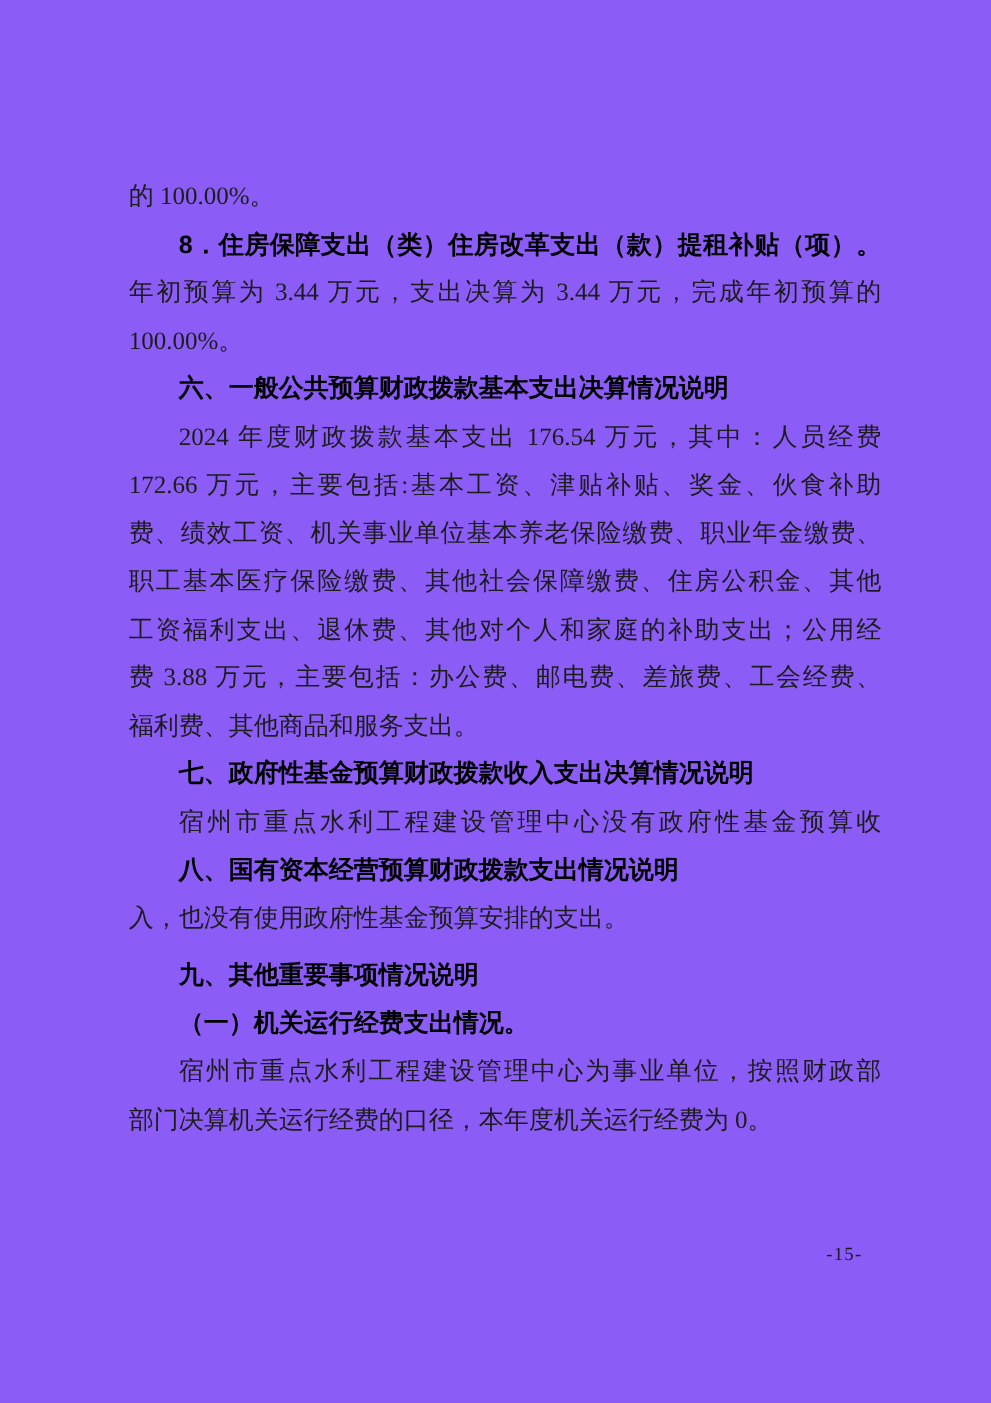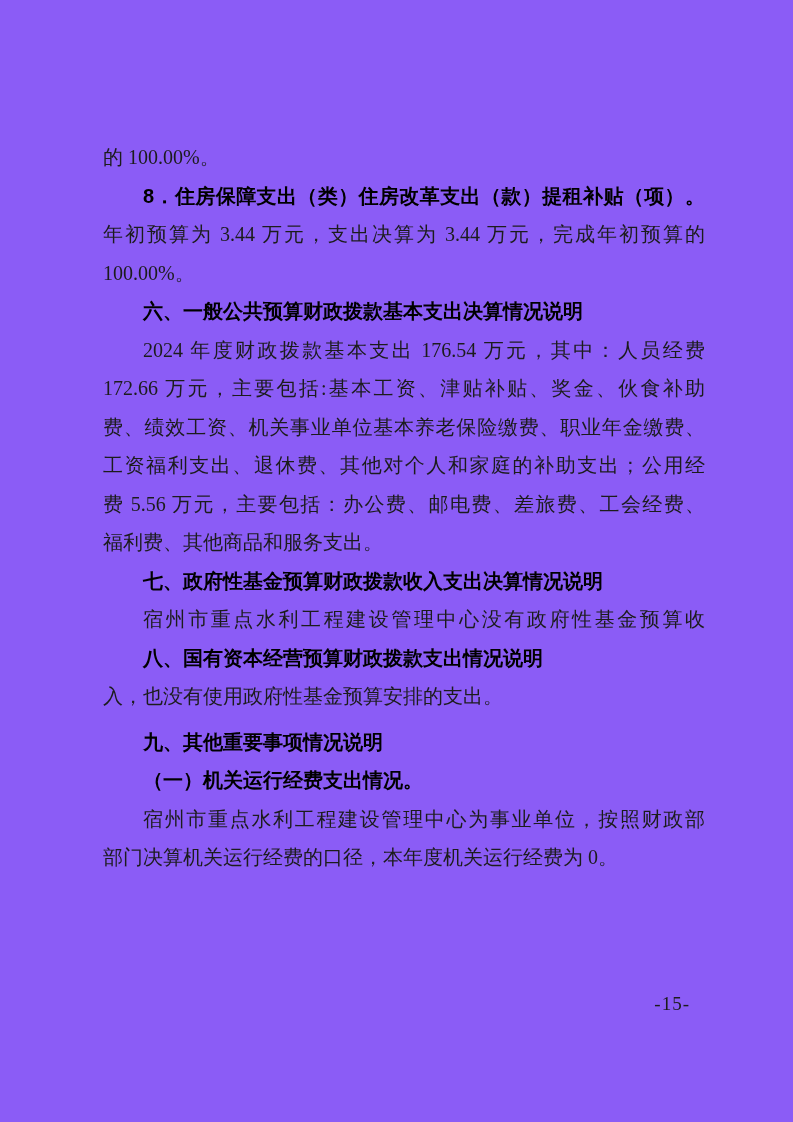--- a/index.html
+++ b/index.html
@@ -42,42 +42,43 @@
     font-weight: 700;
     color: #000000;
   }
   .line.gap {
     margin-top: 7px;
   }
   .page-number {
     position: absolute;
     right: 103px;
     top: 992px;
-    font-size: 19px;
+    font-size: 15px;
     line-height: 24px;
     letter-spacing: 1px;
     color: #1c1c1c;
     font-family: "Liberation Serif", serif;
   }
 </style>
 </head>
 <body>
 
 <div class="page">
   <div class="content">
       <div class="line body">的 100.00%。</div>
       <div class="line heading indent fill">8．住房保障支出（类）住房改革支出（款）提租补贴（项）。</div>
       <div class="line body fill">年初预算为 3.44 万元，支出决算为 3.44 万元，完成年初预算的</div>
       <div class="line body">100.00%。</div>
       <div class="line heading indent">六、一般公共预算财政拨款基本支出决算情况说明</div>
       <div class="line body indent fill">2024 年度财政拨款基本支出 176.54 万元，其中：人员经费</div>
       <div class="line body fill">172.66 万元，主要包括:基本工资、津贴补贴、奖金、伙食补助</div>
       <div class="line body fill">费、绩效工资、机关事业单位基本养老保险缴费、职业年金缴费、</div>
+      <div class="line body fill">职工基本医疗保险缴费、其他社会保障缴费、住房公积金、其他</div>
       <div class="line body fill">工资福利支出、退休费、其他对个人和家庭的补助支出；公用经</div>
-      <div class="line body fill">费 5.56 万元，主要包括：办公费、邮电费、差旅费、工会经费、</div>
+      <div class="line body fill">费 3.88 万元，主要包括：办公费、邮电费、差旅费、工会经费、</div>
       <div class="line body">福利费、其他商品和服务支出。</div>
       <div class="line heading indent">七、政府性基金预算财政拨款收入支出决算情况说明</div>
       <div class="line body indent fill">宿州市重点水利工程建设管理中心没有政府性基金预算收</div>
       <div class="line heading indent">八、国有资本经营预算财政拨款支出情况说明</div>
       <div class="line body">入，也没有使用政府性基金预算安排的支出。</div>
       <div class="line heading indent gap">九、其他重要事项情况说明</div>
       <div class="line heading indent">（一）机关运行经费支出情况。</div>
       <div class="line body indent fill">宿州市重点水利工程建设管理中心为事业单位，按照财政部</div>
       <div class="line body">部门决算机关运行经费的口径，本年度机关运行经费为 0。</div>
     </div>

